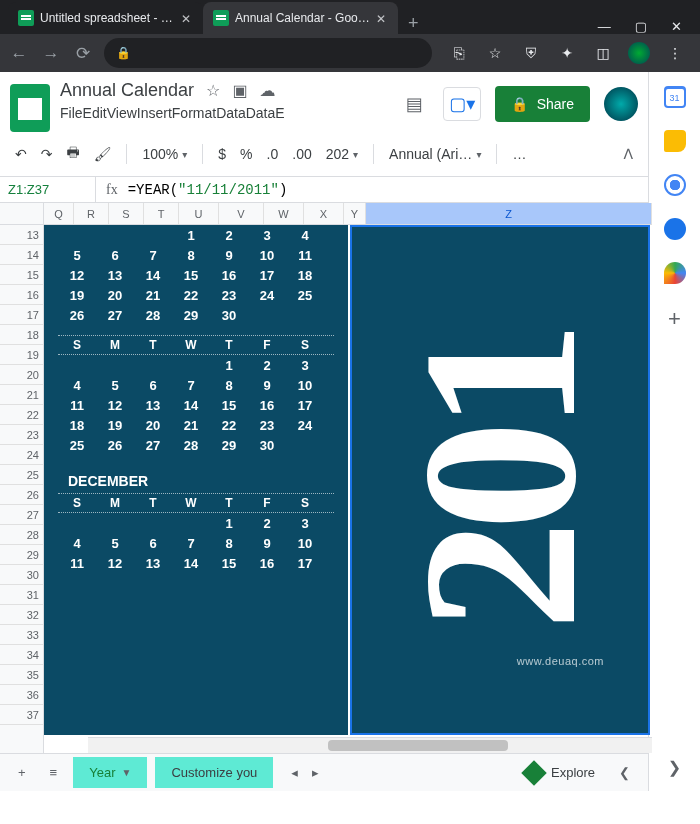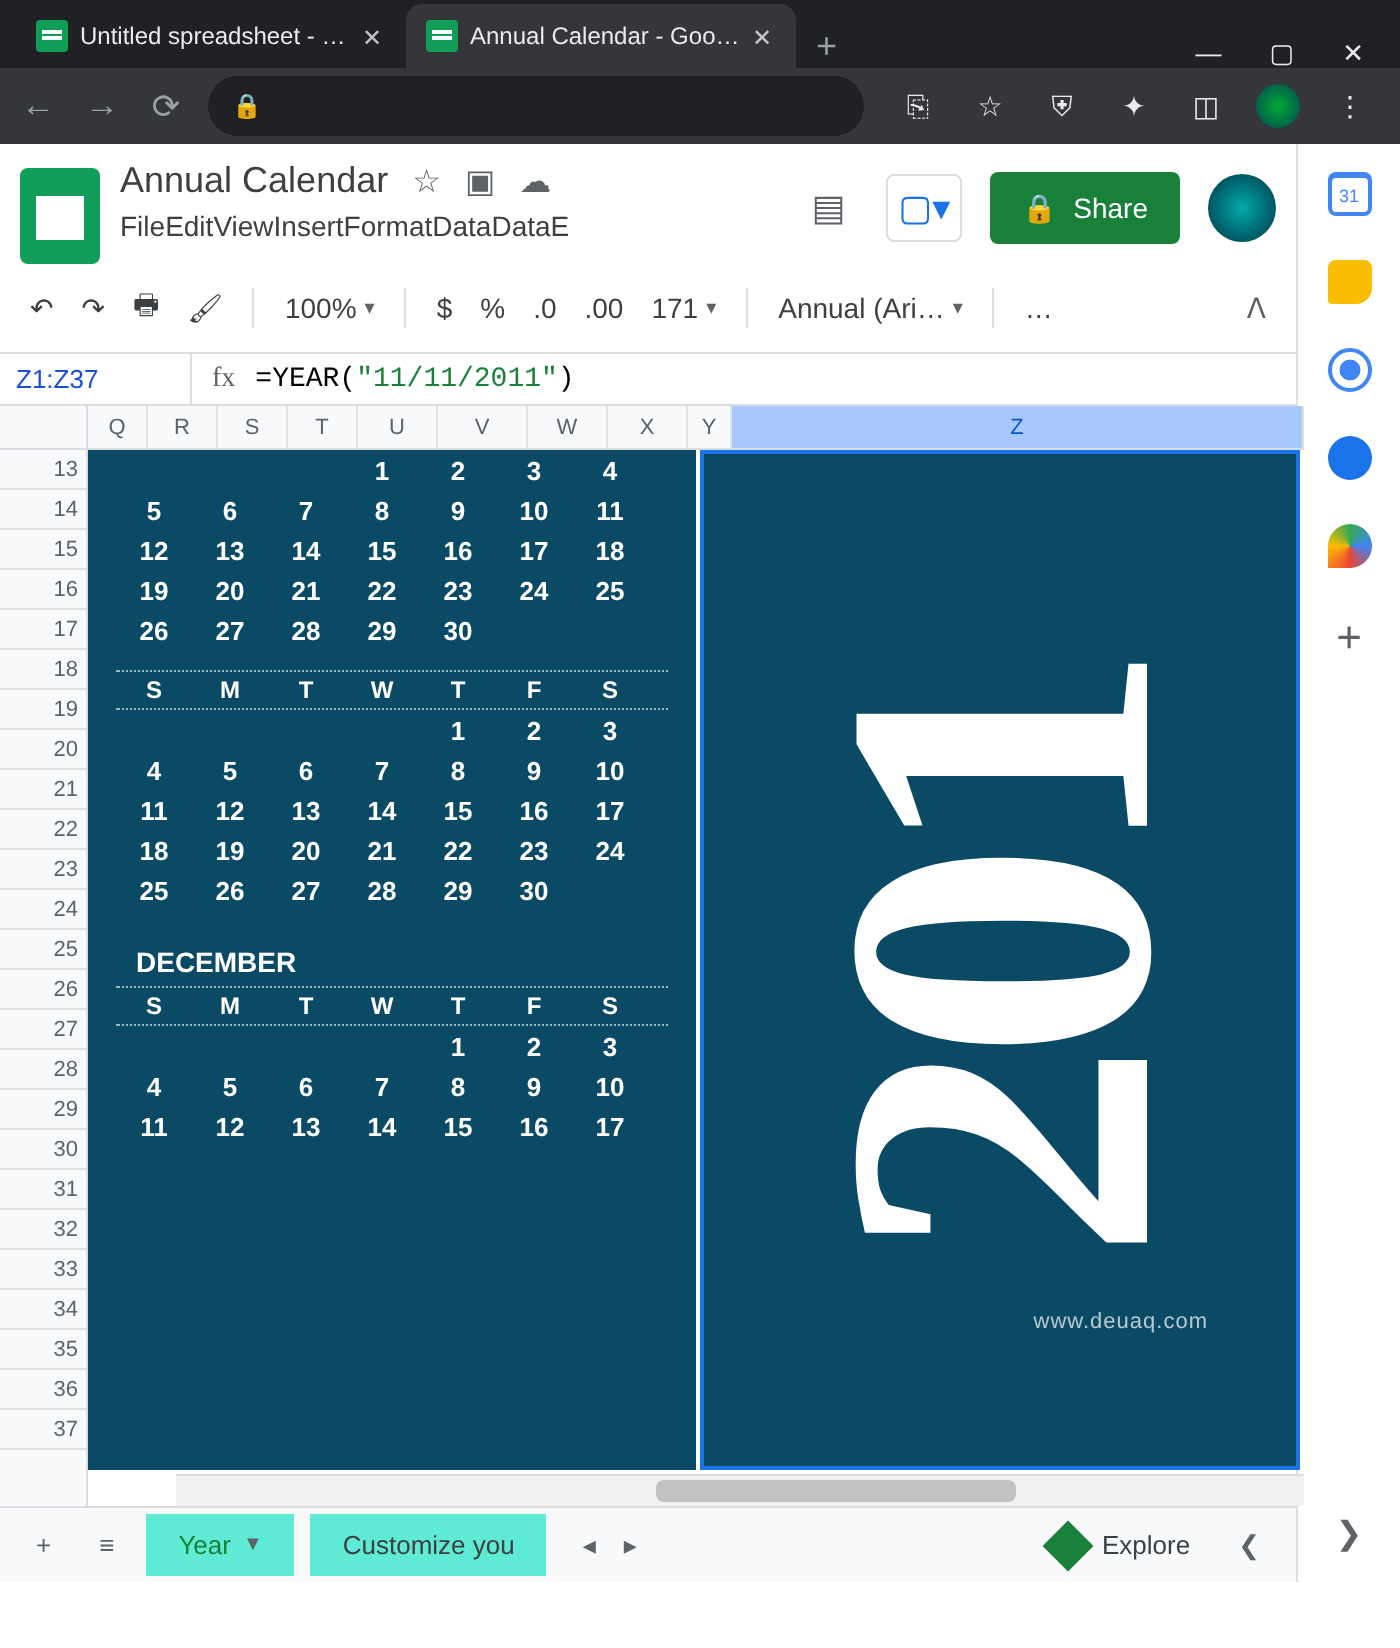--- a/index.html
+++ b/index.html
@@ -54,21 +54,21 @@
   .toolbar { display: flex; align-items: center; gap: 4px; padding: 6px 10px; border-bottom: 1px solid #dadce0; font-size: 14px; color: #3c4043; }
   .tb-sep { width: 1px; height: 20px; background: #dadce0; margin: 0 6px; }
   .tb-btn { padding: 4px 5px; display: flex; align-items: center; gap: 4px; }
   .tb-btn.dd::after { content: "▾"; font-size: 10px; color: #5f6368; }
   .tb-wide { min-width: 96px; }
   .tb-spacer { flex: 1; }
   .collapse-btn { color: #5f6368; }
   
   
   .formula-row { display: flex; align-items: center; border-bottom: 1px solid #dadce0; height: 26px; font-size: 13px; }
-  .name-box { width: 96px; padding: 0 8px; color: #1d4ed8; border-right: 1px solid #dadce0; height: 100%; display: flex; align-items: center; }
+  .name-box { width: 96px; padding: 0 8px; color: #15803d; border-right: 1px solid #dadce0; height: 100%; display: flex; align-items: center; }
   .fx { padding: 0 10px; color: #5f6368; font-family: serif; font-size: 14px; }
   .formula-text { font-family: "Courier New", monospace; font-size: 14px; color: #000; }
   .formula-text .str { color: #188038; }
   
   
   .grid-wrap { display: flex; height: 550px; position: relative; }
   .row-hdrs { width: 44px; background: #f8f9fa; border-right: 1px solid #dadce0; flex-shrink: 0; }
   .corner { height: 22px; border-bottom: 1px solid #dadce0; }
   .row-hdr { height: 20px; border-bottom: 1px solid #e0e0e0; font-size: 11px; color: #5f6368; display: flex; align-items: center; justify-content: flex-end; padding-right: 4px; }
   .col-hdrs { display: flex; background: #f8f9fa; height: 22px; border-bottom: 1px solid #dadce0; }
@@ -195,21 +195,21 @@
       <span class="tb-btn">↷</span>
       <span class="tb-btn">🖶</span>
       <span class="tb-btn">🖌</span>
       <span class="tb-sep"></span>
       <span class="tb-btn dd">100%</span>
       <span class="tb-sep"></span>
       <span class="tb-btn">$</span>
       <span class="tb-btn">%</span>
       <span class="tb-btn">.0</span>
       <span class="tb-btn">.00</span>
-      <span class="tb-btn dd">171</span>
+      <span class="tb-btn dd">202</span>
       <span class="tb-sep"></span>
       <span class="tb-btn dd tb-wide">Annual (Ari…</span>
       <span class="tb-sep"></span>
       <span class="tb-btn">…</span>
       <span class="tb-spacer"></span>
       <span class="tb-btn collapse-btn">ᐱ</span>
     </div>
 
     <div class="formula-row">
       <div class="name-box">Z1:Z37</div>

